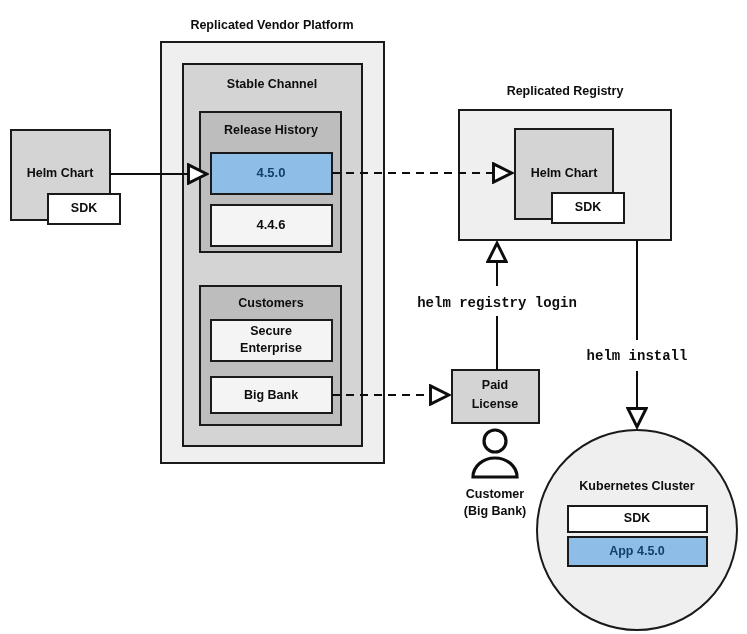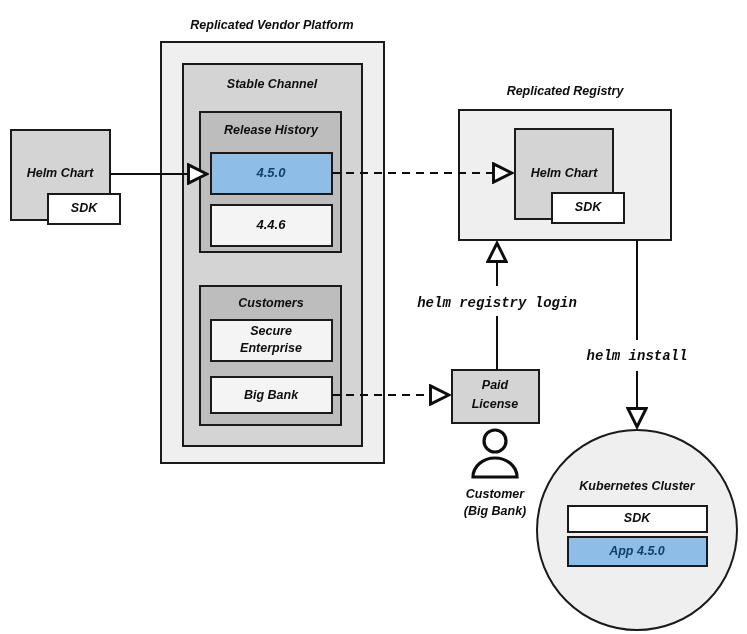--- a/index.html
+++ b/index.html
@@ -10,21 +10,20 @@
   body {
     width: 747px;
     height: 634px;
     font-family: "Liberation Sans", sans-serif;
     overflow: hidden;
   }
   #diagram-root {
     position: relative;
     width: 747px;
     height: 568px;
-    font-style: italic;
   }
   svg#diagram {
     display: block;
     width: 747px;
     height: 634px;
   }
   .box {
     stroke: #1a1a1a;
     stroke-width: 2;
   }

